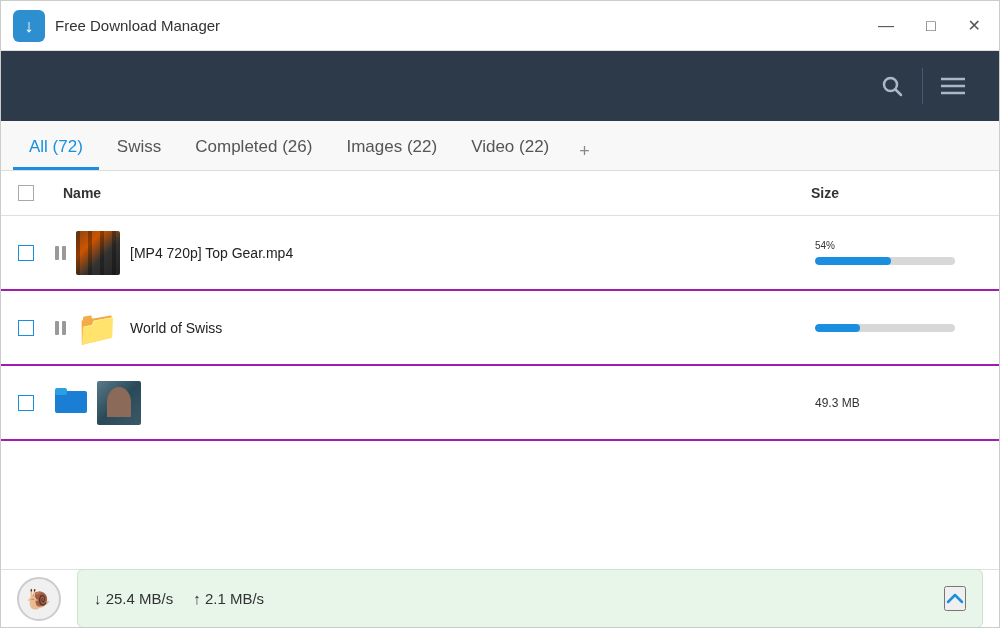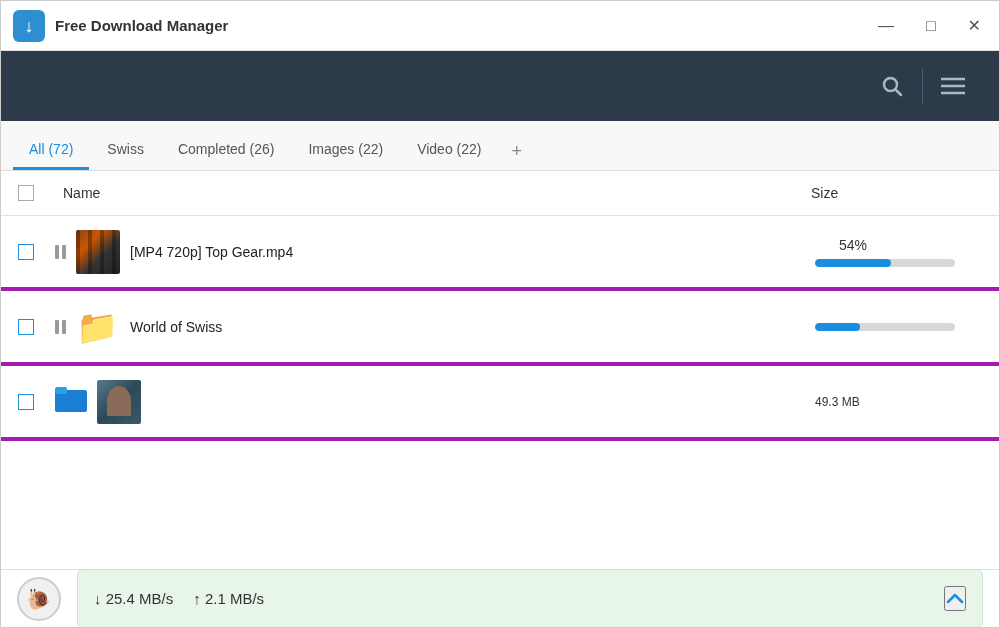--- a/index.html
+++ b/index.html
@@ -25,21 +25,21 @@
       user-select: none;
     }
     .title-bar-icon {
       width: 32px;
       height: 32px;
       margin-right: 10px;
       flex-shrink: 0;
     }
     .title-bar-title {
       font-size: 15px;
-      font-weight: 700;
+      font-weight: 400;
       color: #333;
       flex: 1;
     }
     .title-bar-controls {
       display: flex;
       gap: 20px;
     }
     .title-bar-btn {
       background: none;
       border: none;
@@ -82,21 +82,21 @@
       background: #f8f8f8;
       display: flex;
       align-items: flex-end;
       padding: 0 12px;
       border-bottom: 1px solid #ddd;
       height: 50px;
       gap: 2px;
     }
     .tab {
       padding: 8px 16px 10px;
-      font-size: 14px;
+      font-size: 17px;
       color: #555;
       cursor: pointer;
       border: none;
       background: none;
       border-bottom: 3px solid transparent;
       white-space: nowrap;
     }
     .tab.active {
       color: #1a8fe0;
       border-bottom: 3px solid #1a8fe0;
@@ -121,21 +121,21 @@
     .table-header {
       display: grid;
       grid-template-columns: 50px 1fr 200px;
       border-bottom: 1px solid #e0e0e0;
       padding: 10px 0;
       background: #fff;
     }
     .table-header-cell {
       font-size: 14px;
       color: #333;
-      font-weight: 400;
+      font-weight: 700;
       padding: 4px 12px;
     }
     .table-header-checkbox {
       display: flex;
       align-items: center;
       justify-content: center;
       padding: 0 10px;
     }
     .checkbox {
       width: 16px;
@@ -148,21 +148,21 @@
     }
     .checkbox.blue-check {
       border-color: #1a8fe0;
       background: #fff;
     }
 
     
     .download-row {
       display: grid;
       grid-template-columns: 50px 1fr 200px;
-      border-bottom: 4px solid #a21caf;
+      border-bottom: 2px solid #a21caf;
       align-items: center;
       min-height: 75px;
       background: #fff;
     }
     .row-left {
       display: flex;
       align-items: center;
       justify-content: center;
     }
     .row-main {
@@ -223,24 +223,23 @@
       width: 24px;
       height: 30px;
       background: #8b6a5a;
       border-radius: 50% 50% 0 0;
       top: 6px;
     }
     .row-size {
       padding: 8px 16px;
     }
     .size-percent {
-      font-size: 14px;
+      font-size: 10px;
       color: #333;
       margin-bottom: 6px;
-      margin-left: 24px;
     }
     .progress-bar-bg {
       width: 140px;
       height: 8px;
       background: #d8d8d8;
       border-radius: 4px;
       overflow: hidden;
     }
     .progress-bar-fill {
       height: 100%;

